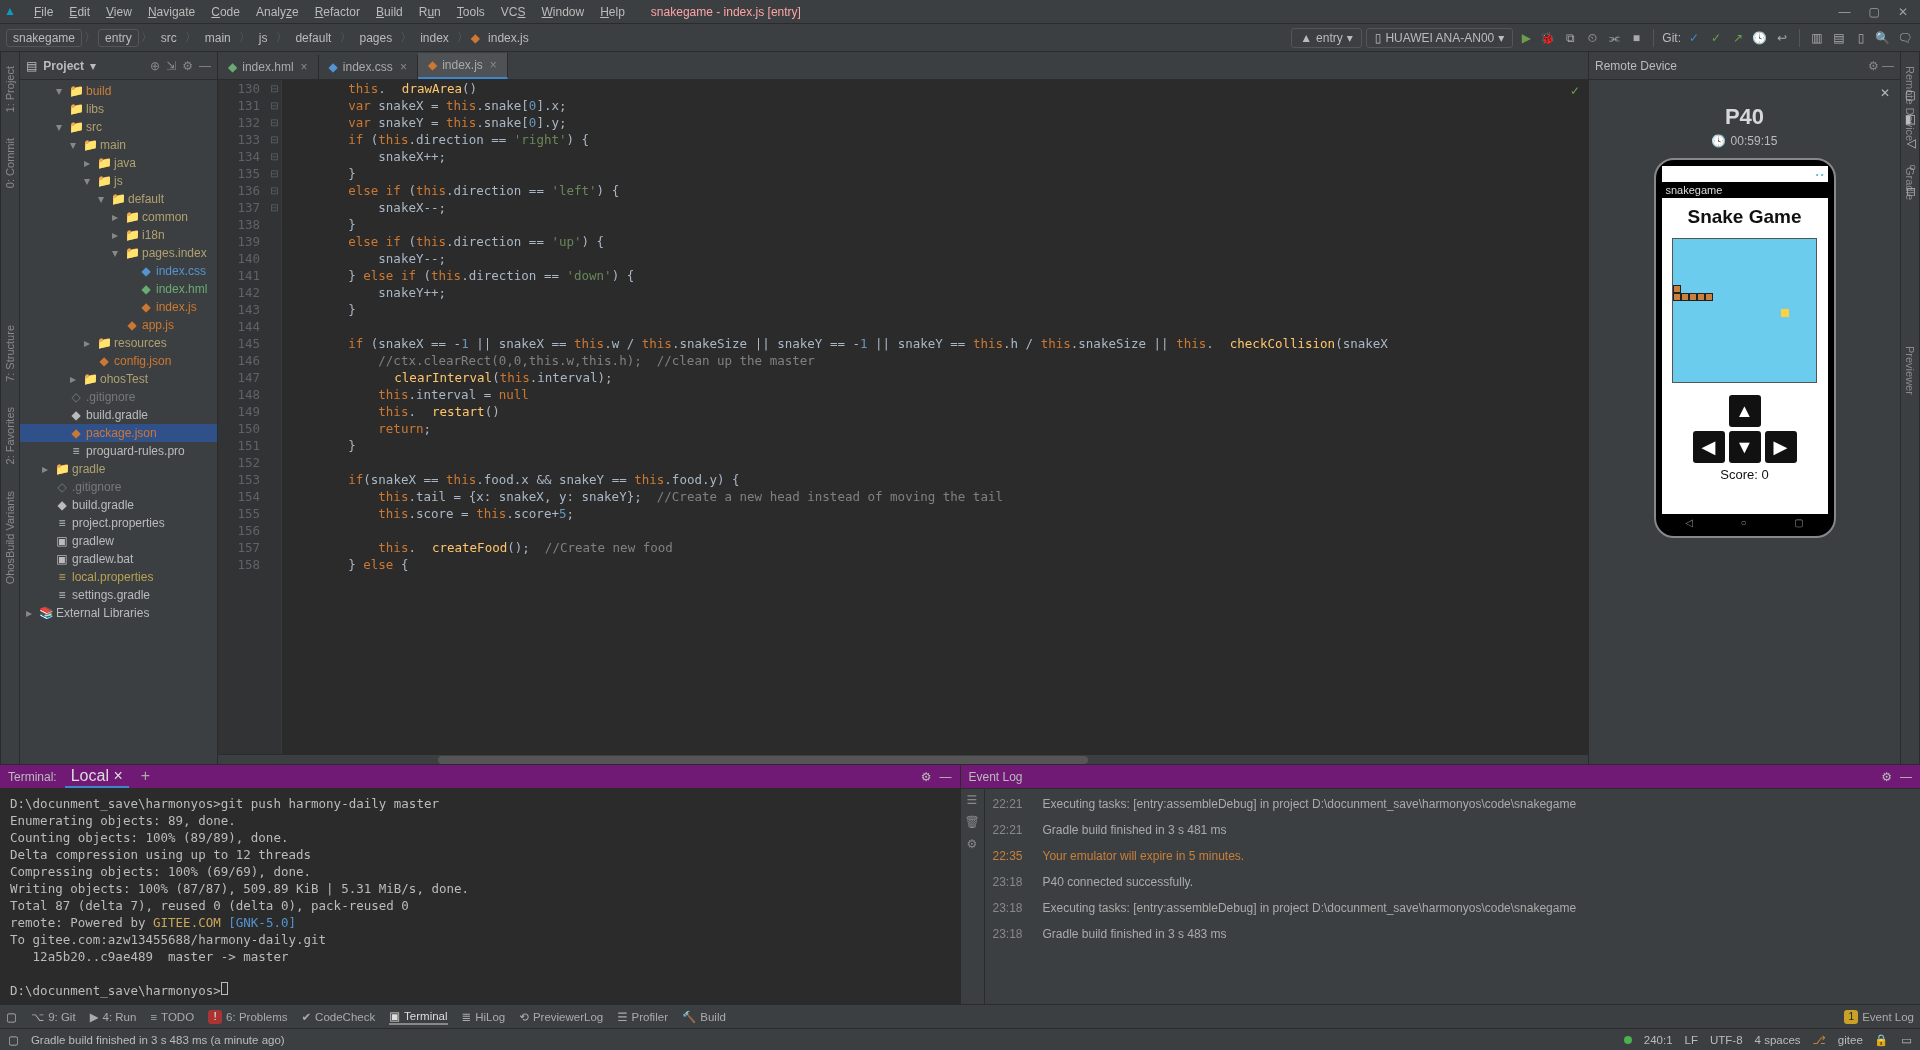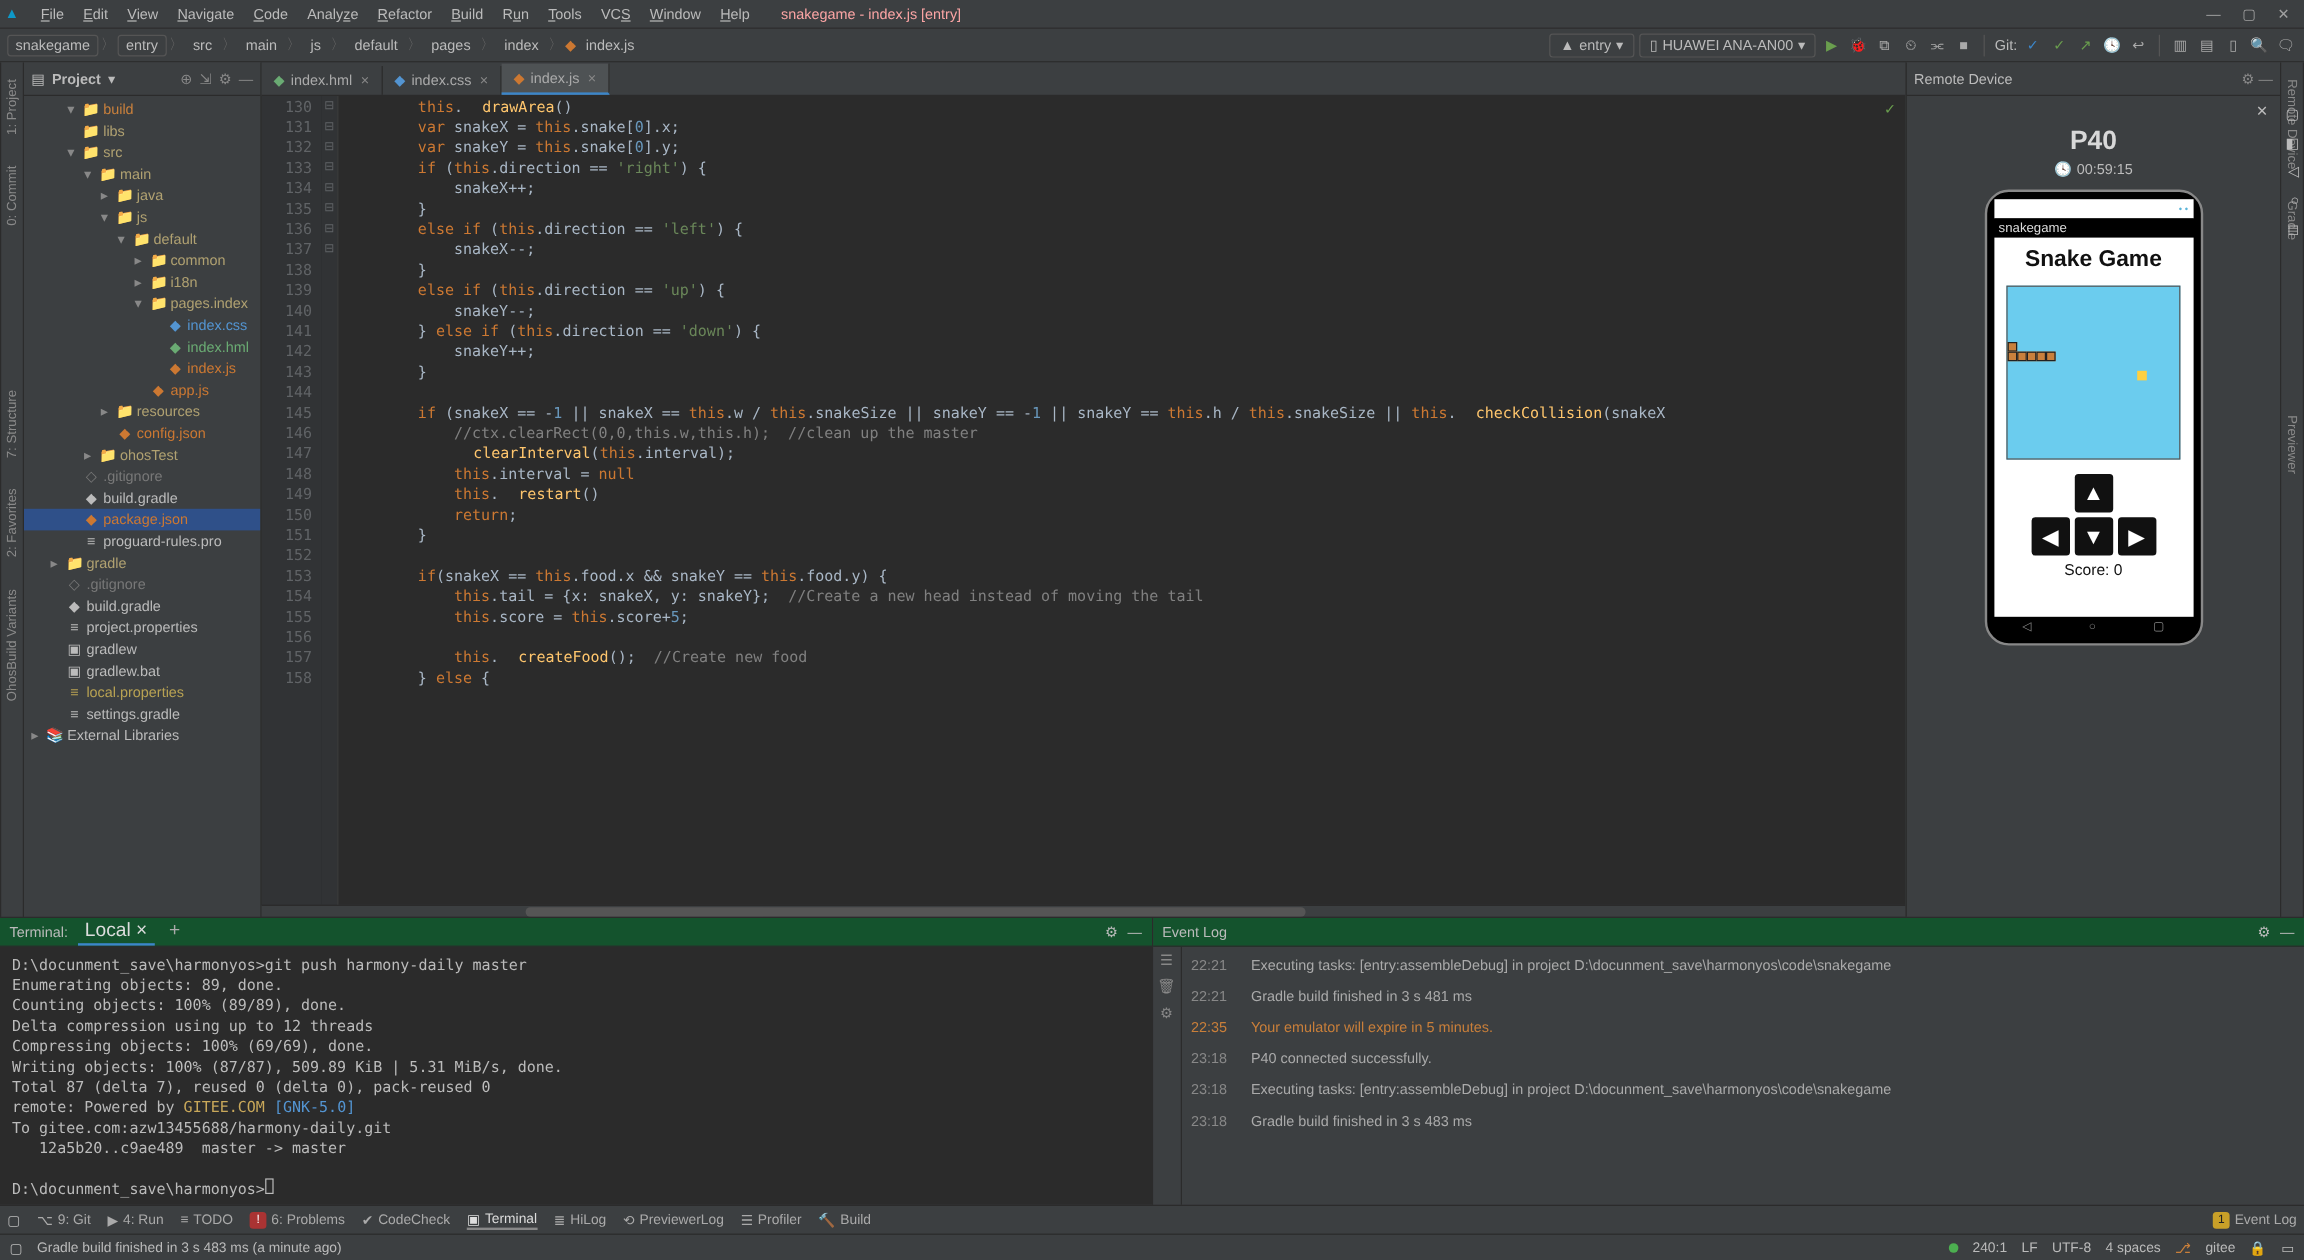--- a/index.html
+++ b/index.html
@@ -105,21 +105,21 @@
 .food{position:absolute; width:8px; height:8px; background:#ffd040;}
 .dpad{margin-top:12px; display:grid; grid-template-columns:repeat(3,32px); grid-template-rows:repeat(2,32px); gap:4px;}
 .dbtn{background:#111; color:#fff; display:flex; align-items:center; justify-content:center; font-size:18px; border-radius:3px;}
 .dbtn.hidden{visibility:hidden;}
 .score{font-size:13px; color:#111; margin-top:4px;}
 .phone-nav{height:16px; display:flex; justify-content:space-around; align-items:center; color:#888; font-size:10px;}
 
 .bottom-split { height:240px; display:flex; border-top:1px solid #2b2b2b;}
 .terminal-panel{flex:1; display:flex; flex-direction:column; background:#2b2b2b; border-right:1px solid #2b2b2b;}
 .event-panel{flex:1; display:flex; flex-direction:column; background:#3c3f41;}
-.bp-header{height:24px; background:#14532d; display:flex; align-items:center; padding:0 8px; gap:8px; border-bottom:1px solid #2b2b2b;}
+.bp-header{height:24px; background:#701a75; display:flex; align-items:center; padding:0 8px; gap:8px; border-bottom:1px solid #2b2b2b;}
 .bp-header .spacer{flex:1;}
 .term-tabs{display:flex; gap:6px; font-size:16px;}
 .term-tab{padding:1px 6px; color:#aaa;}
 .term-tab.active{border-bottom:2px solid #3c86c9; color:#ddd;}
 .term-body{flex:1; font-family:Consolas,monospace; font-size:12.5px; line-height:17px; padding:6px 10px; color:#bbb; white-space:pre; overflow:hidden;}
 .term-body .y{color:#c9a85a;} .term-body .b{color:#5394d1;} .cursor{display:inline-block; width:7px; height:13px; border:1px solid #bbb;}
 .event-gutter{width:24px; display:flex; flex-direction:column; align-items:center; gap:8px; padding-top:4px; border-right:1px solid #2b2b2b; color:#888;}
 .event-body{flex:1; display:flex;}
 .events{flex:1; padding:2px 8px; font-size:12px;}
 .ev-row{display:flex; gap:14px; padding:6px 0; color:#aaa;}

